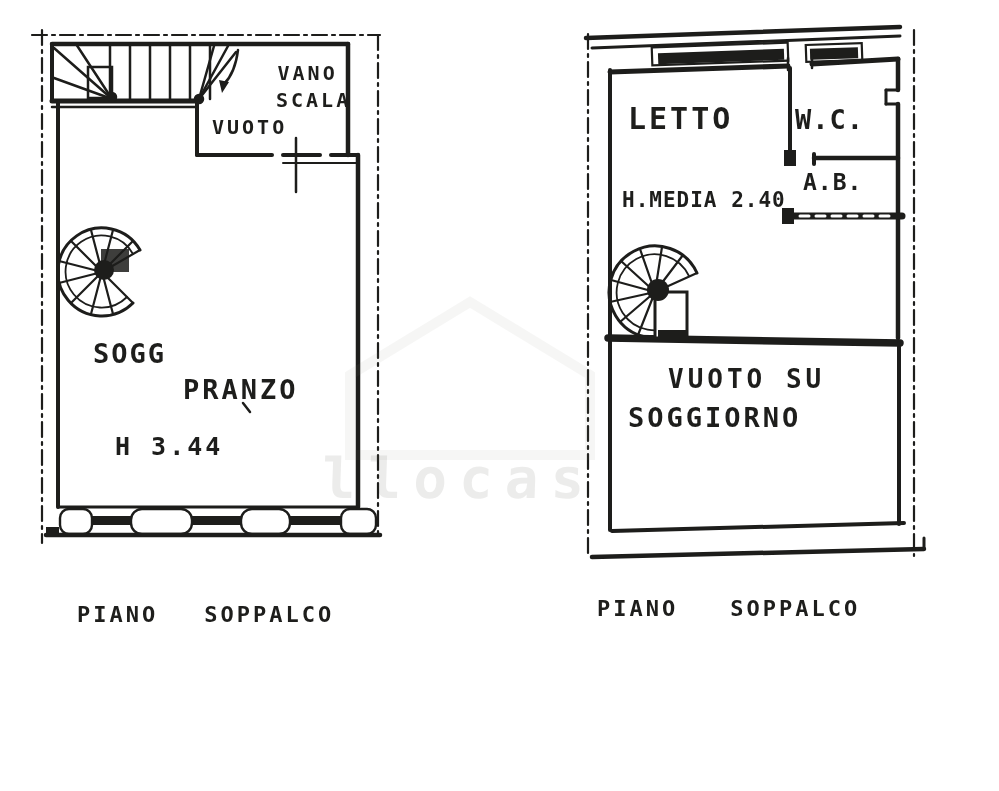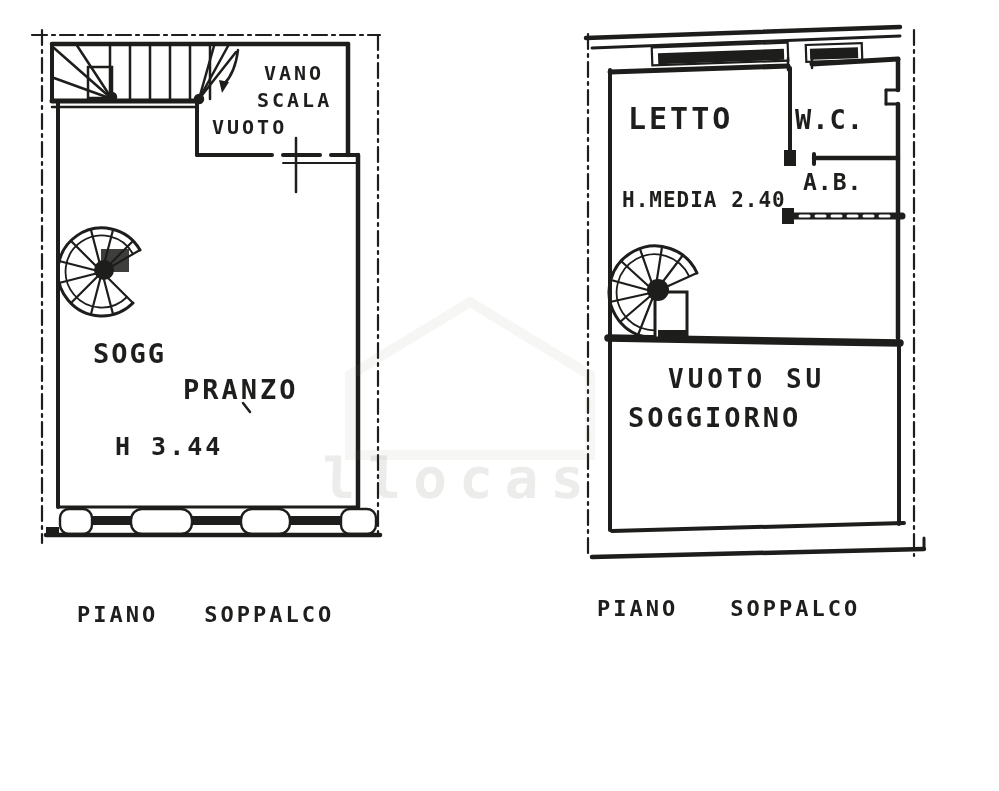--- a/index.html
+++ b/index.html
@@ -8,22 +8,22 @@
     font-family:"DejaVu Sans Mono","Liberation Mono",monospace;
   }
   .canvas svg{position:absolute;left:0;top:0;}
   .lbl{
     position:absolute;font-weight:bold;color:#1e1e1c;white-space:nowrap;
     font-family:"DejaVu Sans Mono","Liberation Mono",monospace;
   }
   .lbl span{display:inline-block;}
   .lbl-vano{left:212px;top:60px;font-size:20px;letter-spacing:3px;line-height:27px;}
   .lbl-vano span{display:block;}
-  .lbl-vano .l1{margin-left:52px;}
-  .lbl-vano .l2{margin-left:45px;}
+  .lbl-vano .l1{margin-left:52px;text-align:center;}
+  .lbl-vano .l2{margin-left:64px;}
   .lbl-sogg{left:93px;top:338px;font-size:27px;letter-spacing:2px;}
   .lbl-pranzo{left:183px;top:374px;font-size:27px;letter-spacing:3px;}
   .lbl-h270{left:115px;top:432px;font-size:25px;letter-spacing:3px;}
   .lbl-letto{left:628px;top:101px;font-size:30px;letter-spacing:3px;}
   .lbl-wc{left:795px;top:104px;font-size:27px;letter-spacing:1px;text-align:center;}
   .lbl-ab{left:803px;top:169px;font-size:23px;letter-spacing:1px;}
   .lbl-hmedia{left:622px;top:188px;font-size:21px;letter-spacing:1px;}
   .lbl-vuoto1{left:668px;top:364px;font-size:26px;letter-spacing:4px;}
   .lbl-vuoto2{left:628px;top:402px;font-size:27px;letter-spacing:3px;}
   .caption{display:inline-flex;font-weight:bold;color:#1e1e1c;position:absolute;

